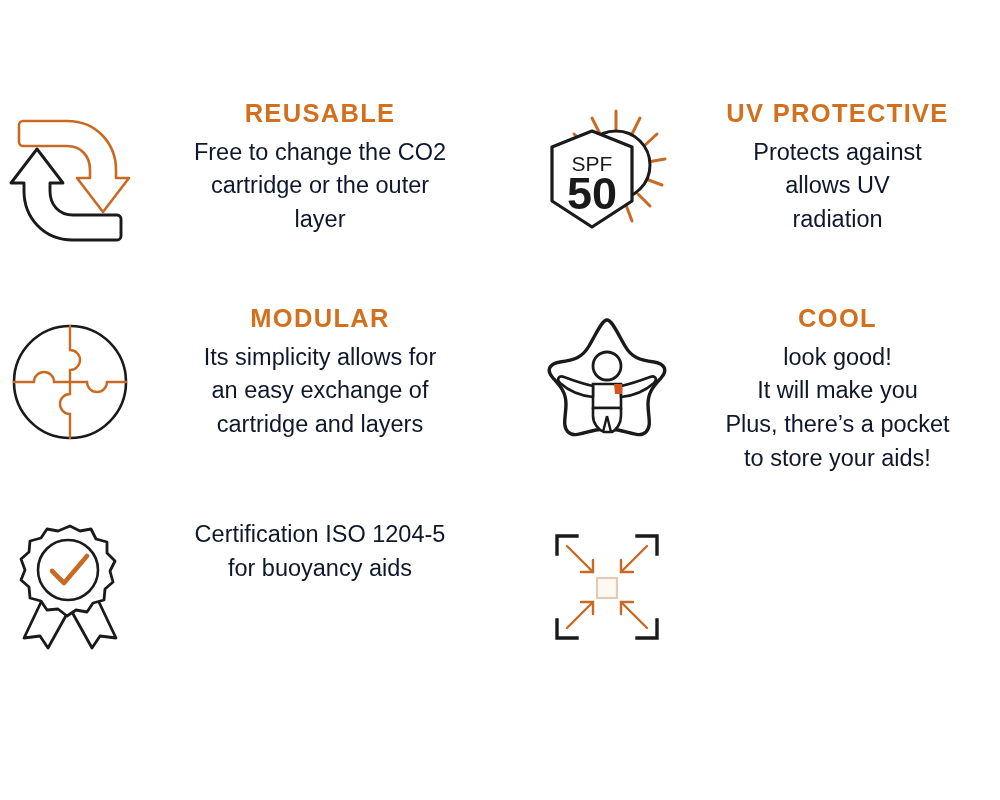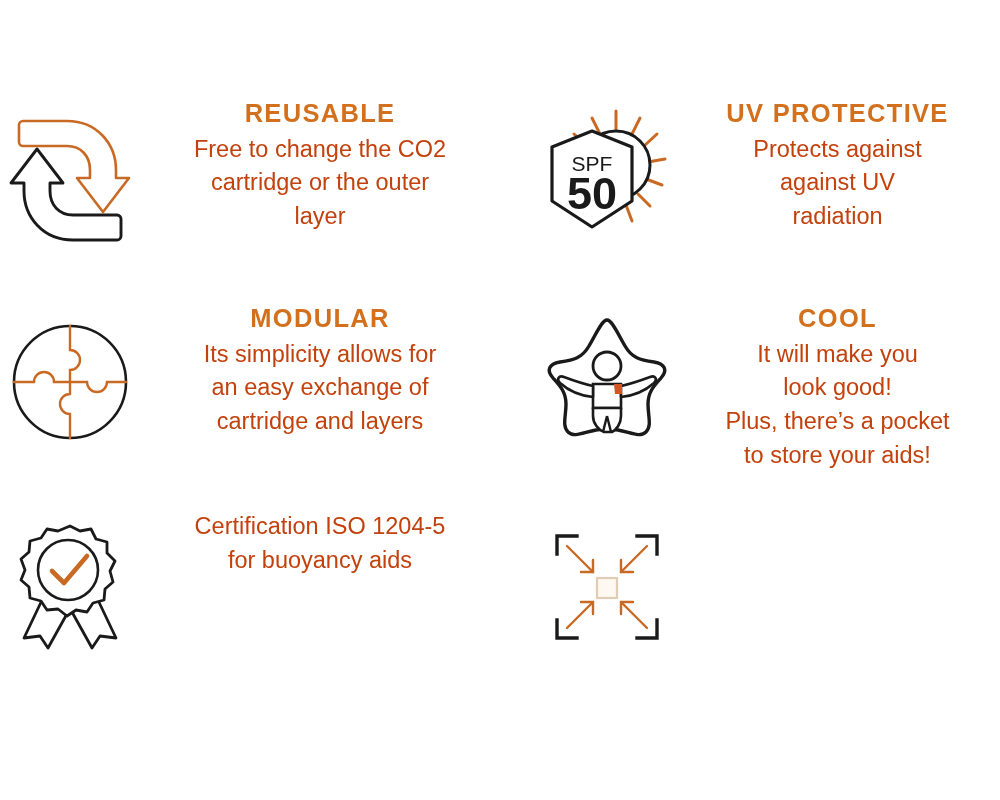--- a/index.html
+++ b/index.html
@@ -54,24 +54,24 @@
   .feature-title {
     color: #d2701d;
     font-weight: bold;
     font-size: 25.5px;
     letter-spacing: 1.3px;
     line-height: 1.08;
     margin: 0 0 5px 0;
     white-space: nowrap;
   }
   .feature-desc {
-    color: #c2410c;
+    color: #0f172a;
     font-size: 23.5px;
     line-height: 1.44;
-    margin: 0;
+    margin: 8px;
     font-weight: 400;
   }
   .feature-desc div { white-space: nowrap; }
   svg { display: block; overflow: visible; }
 </style>
 </head>
 <body>
 
 <div class="feature-grid">
 
@@ -113,21 +113,21 @@
         <circle cx="72" cy="60" r="34" fill="#ffffff" stroke="#1a1a1a" stroke-width="3"></circle>
         <path d="M8 42 L48 26 L88 42 L88 96 L48 122 L8 96 Z" fill="#ffffff" stroke="#1a1a1a" stroke-width="3.2" stroke-linejoin="round"></path>
         <text x="48" y="66" text-anchor="middle" font-family="'Liberation Sans',sans-serif" font-size="21" fill="#1a1a1a">SPF</text>
         <text x="48" y="104" text-anchor="middle" font-family="'Liberation Sans',sans-serif" font-size="45" font-weight="bold" fill="#1a1a1a">50</text>
       </svg>
     </div>
     <div class="text-box">
       <div class="feature-title">UV PROTECTIVE</div>
       <div class="feature-desc">
         <div>Protects against</div>
-        <div>against UV</div>
+        <div>allows UV</div>
         <div>radiation</div>
       </div>
     </div>
   </div>
 
   <div class="feature-cell">
     <div class="icon-box">
       <svg width="122" height="125" viewBox="0 0 122 125">
         <circle cx="61" cy="62" r="56" fill="#ffffff" stroke="#1a1a1a" stroke-width="2.6"></circle>
         <g stroke="#c96a24" stroke-width="2.4" fill="none" stroke-linecap="round">
@@ -163,22 +163,22 @@
         <path d="M51 74 C42 72 30 68 22 65 C17 63 14 67 18 71 C27 79 40 84 51 85 Z" fill="#ffffff" stroke="#1a1a1a" stroke-width="2.6" stroke-linejoin="round"></path>
         <path d="M79 74 C88 72 100 68 108 65 C113 63 116 67 112 71 C103 79 90 84 79 85 Z" fill="#ffffff" stroke="#1a1a1a" stroke-width="2.6" stroke-linejoin="round"></path>
         <path d="M51 96 L79 96 L79 104 C79 112 74 118 70 120 L62 120 C57 118 51 112 51 104 Z" fill="#ffffff" stroke="#1a1a1a" stroke-width="2.6" stroke-linejoin="round"></path>
         <path d="M65 104 L61 120 M65 104 L69 120" stroke="#1a1a1a" stroke-width="2.4" fill="none"></path>
         <path d="M72 72 L80 72 L80 82 L73 82 Z" fill="#d4561c" stroke="none"></path>
       </svg>
     </div>
     <div class="text-box">
       <div class="feature-title">COOL</div>
       <div class="feature-desc">
+        <div>look good!</div>
         <div>It will make you</div>
-        <div>look good!</div>
         <div>Plus, there’s a pocket</div>
         <div>to store your aids!</div>
       </div>
     </div>
   </div>
 
   <div class="feature-cell">
     <div class="icon-box">
       <svg width="120" height="135" viewBox="0 0 120 135">
         <path d="M33 78 L14 118 L30 116 L38 128 L58 92 Z" fill="#ffffff" stroke="#1a1a1a" stroke-width="2.8" stroke-linejoin="round"></path>

